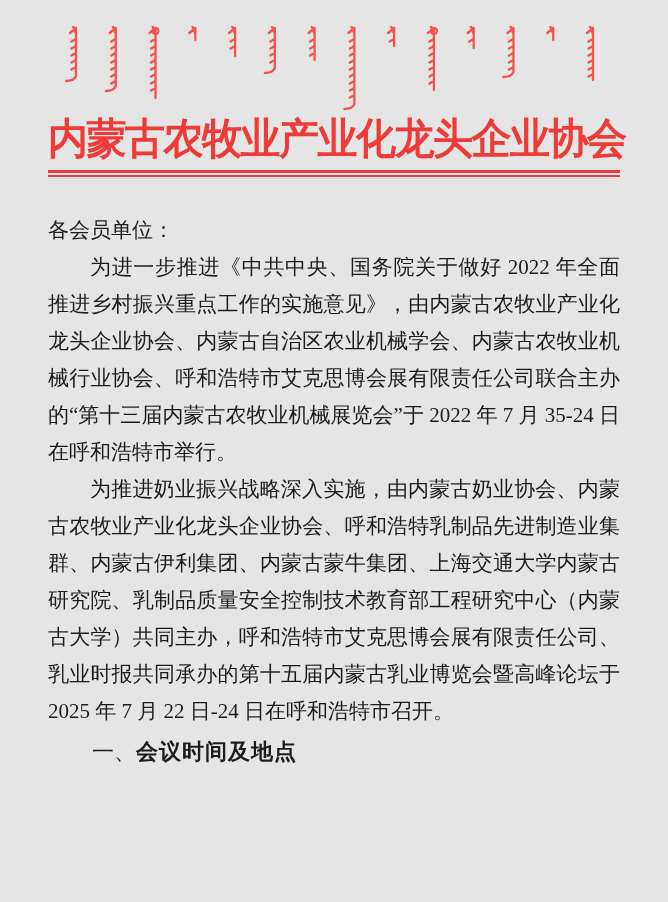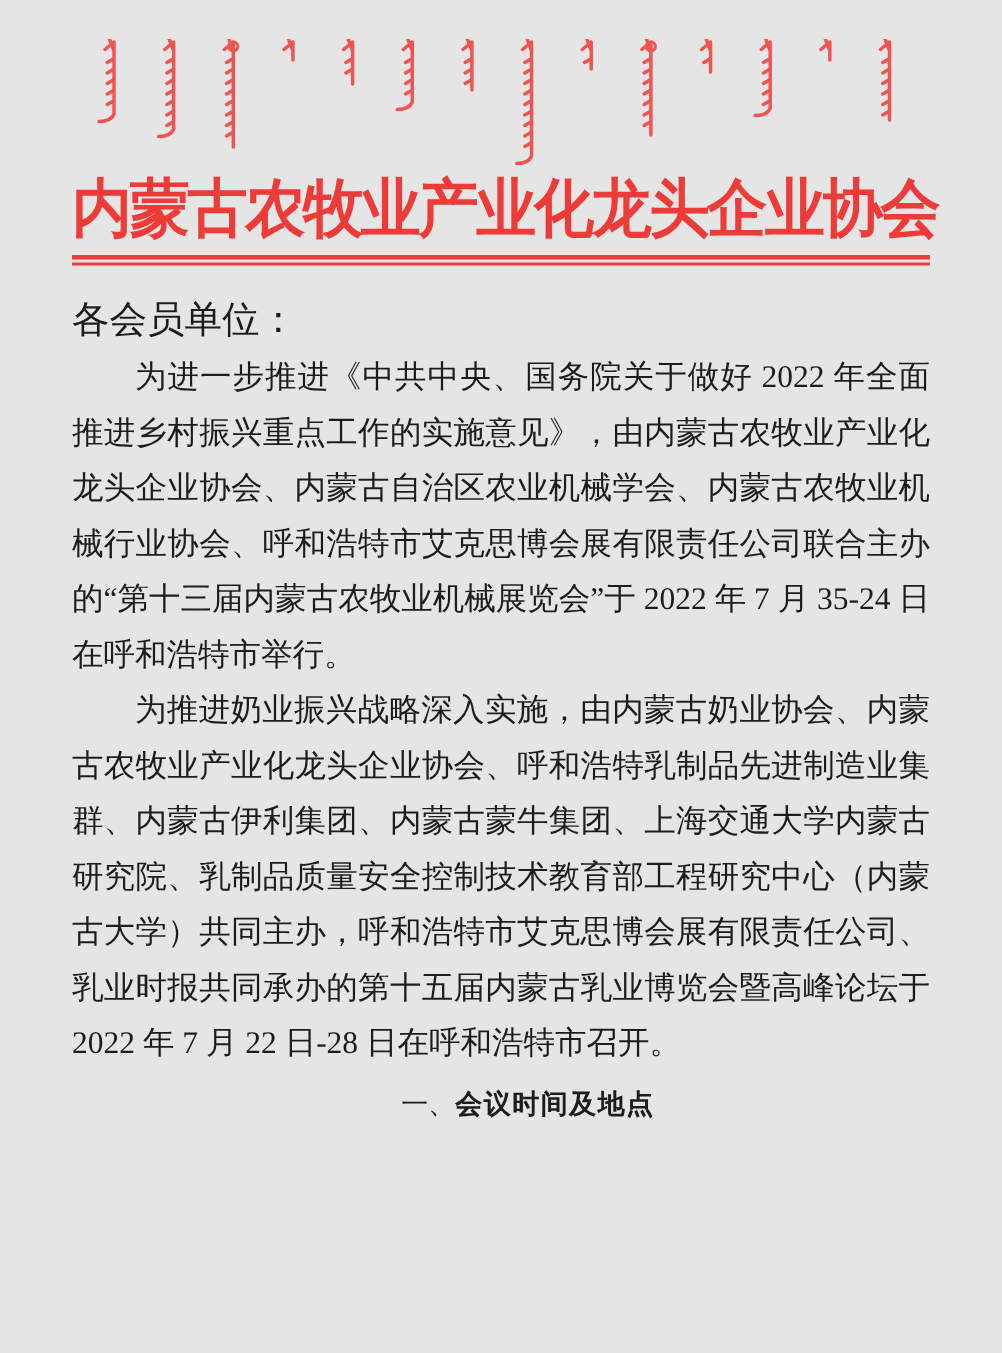--- a/index.html
+++ b/index.html
@@ -45,37 +45,36 @@
     margin-top: 24px;
     text-align: center;
     font-weight: bold;
     font-size: 29px;
     line-height: 56px;
     letter-spacing: 0.5px;
   }
 
   
   .salutation {
-    margin-top: 18px;
-    font-size: 25px;
+    margin-top: 34px;
+    font-size: 21px;
     line-height: 38px;
   }
   .para {
     font-size: 21px;
     line-height: 37px;
     text-align: justify;
     text-justify: inter-ideograph;
     text-indent: 2em;
   }
   .section-heading {
     margin-top: 6px;
-    font-size: 18px;
+    font-size: 22px;
     line-height: 32px;
     text-indent: 2em;
-    text-align: center;
   }
   .section-heading .sh-num { font-weight: normal; }
   .section-heading .sh-title {
     font-weight: bold;
     font-family: "Liberation Sans", "DejaVu Sans", sans-serif;
     letter-spacing: 1px;
   }
 </style>
 </head>
 <body>
@@ -109,20 +108,20 @@
     <div class="rule">
       <div class="thick"></div>
       <div class="thin"></div>
     </div>
 
 
     <div class="salutation">各会员单位：</div>
 
     <p class="para">为进一步推进《中共中央、国务院关于做好 2022 年全面推进乡村振兴重点工作的实施意见》，由内蒙古农牧业产业化龙头企业协会、内蒙古自治区农业机械学会、内蒙古农牧业机械行业协会、呼和浩特市艾克思博会展有限责任公司联合主办的“第十三届内蒙古农牧业机械展览会”于 2022 年 7 月 35-24 日在呼和浩特市举行。</p>
 
-    <p class="para">为推进奶业振兴战略深入实施，由内蒙古奶业协会、内蒙古农牧业产业化龙头企业协会、呼和浩特乳制品先进制造业集群、内蒙古伊利集团、内蒙古蒙牛集团、上海交通大学内蒙古研究院、乳制品质量安全控制技术教育部工程研究中心（内蒙古大学）共同主办，呼和浩特市艾克思博会展有限责任公司、乳业时报共同承办的第十五届内蒙古乳业博览会暨高峰论坛于 2022 年 7 月 22 日-28 日在呼和浩特市召开。</p>
+    <p class="para">为推进奶业振兴战略深入实施，由内蒙古奶业协会、内蒙古农牧业产业化龙头企业协会、呼和浩特乳制品先进制造业集群、内蒙古伊利集团、内蒙古蒙牛集团、上海交通大学内蒙古研究院、乳制品质量安全控制技术教育部工程研究中心（内蒙古大学）共同主办，呼和浩特市艾克思博会展有限责任公司、乳业时报共同承办的第十五届内蒙古乳业博览会暨高峰论坛于 2025 年 7 月 22 日-24 日在呼和浩特市召开。</p>
 
     <div class="section-heading">
       <span class="sh-num">一、</span><span class="sh-title">会议时间及地点</span>
     </div>
 
   </div>
 </div>
 
 </body></html>

